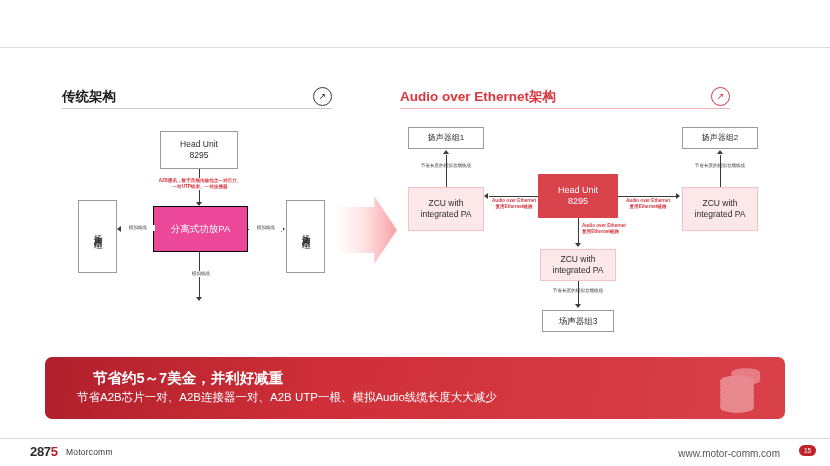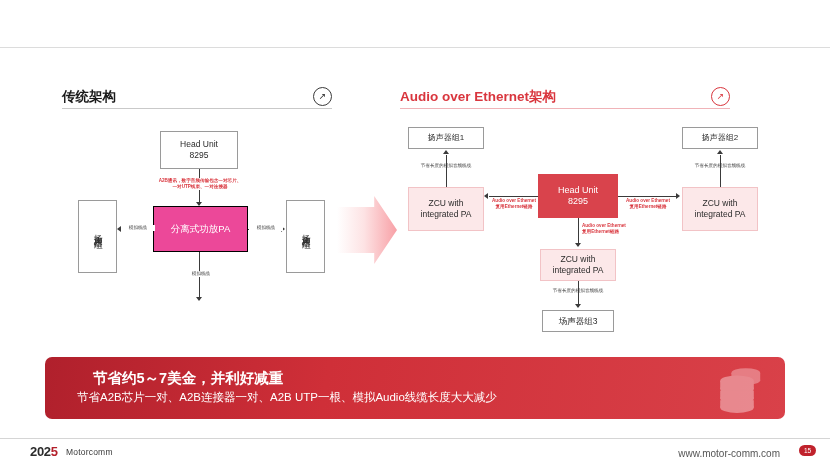--- a/index.html
+++ b/index.html
@@ -232,18 +232,18 @@
         <ellipse cx="27" cy="30" rx="21" ry="7"></ellipse>
         <rect x="6" y="32" width="42" height="10"></rect>
         <ellipse cx="27" cy="42" rx="21" ry="7"></ellipse>
         <rect x="6" y="44" width="42" height="9"></rect>
         <ellipse cx="27" cy="53" rx="21" ry="7"></ellipse>
       </g>
     </svg>
   </div>
 
   <div class="foot-rule"></div>
-  <div class="foot-year"><span>202</span><span class="y5">5</span></div>
+  <div class="foot-year"><span>287</span><span class="y5">5</span></div>
   <div class="foot-brand">Motorcomm</div>
   <div class="foot-url">www.motor-comm.com</div>
   <div class="foot-page">15</div>
 
 </div>
 
 </body></html>

